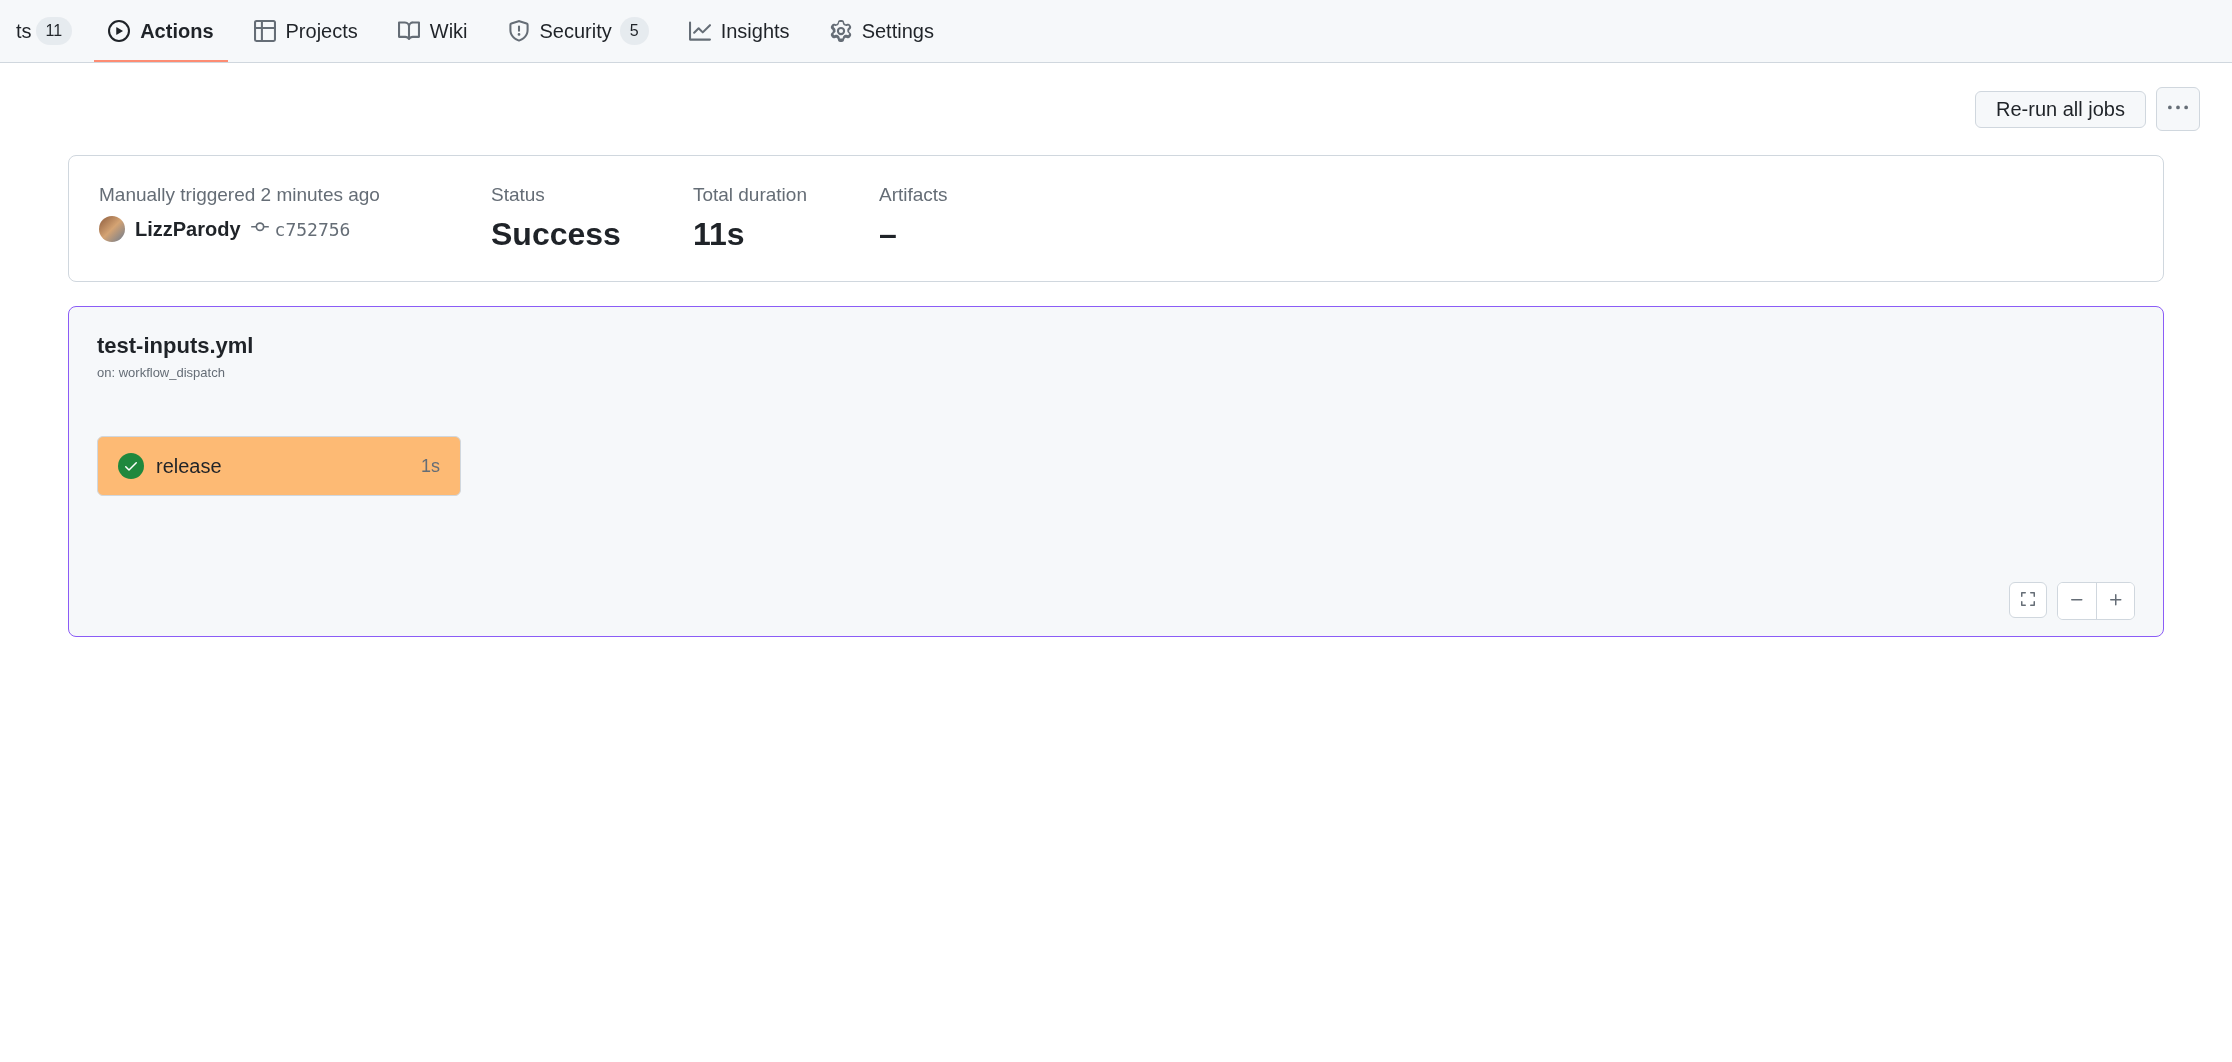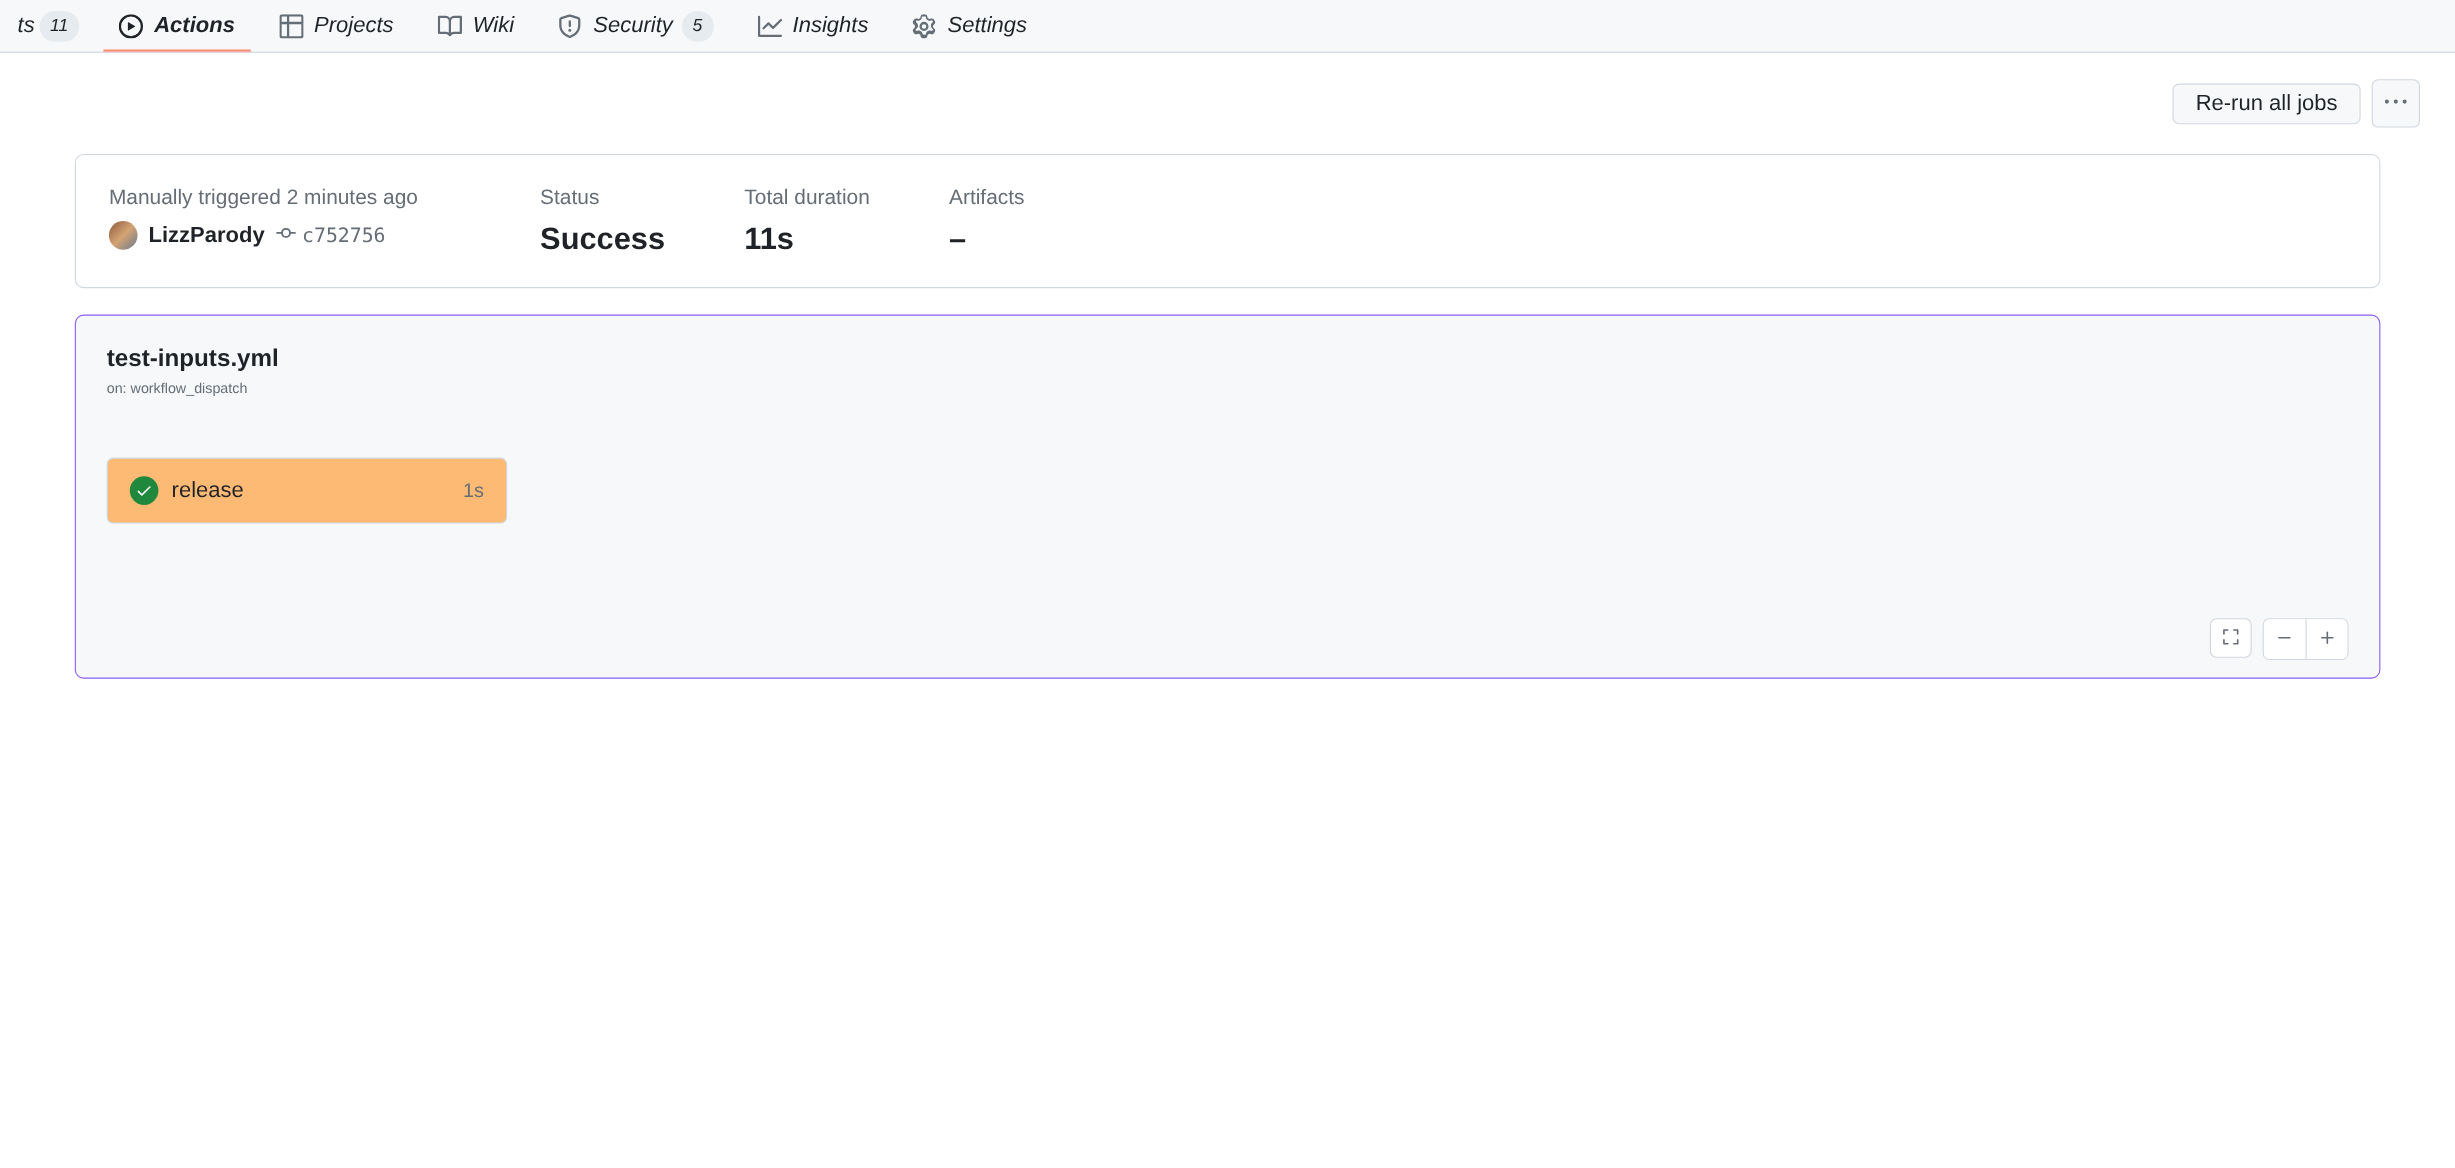--- a/index.html
+++ b/index.html
@@ -12,22 +12,21 @@
       background: #ffffff;
       color: #1f2328;
       font-size: 14px;
     }
     .tabnav {
       background: #f6f8fa;
       border-bottom: 1px solid #d0d7de;
       display: flex;
       align-items: center;
       padding: 0 16px;
-      height: 48px;
-      font-style: italic;
+      height: 63px;
     }
     .tabnav-item {
       display: flex;
       align-items: center;
       padding: 8px 16px;
       margin: 0 4px;
       color: #1f2328;
       text-decoration: none;
       font-size: 20px;
       cursor: pointer;
@@ -127,21 +126,21 @@
       gap: 10px;
     }
     .summary-col.wide {
       min-width: 320px;
     }
     .summary-label {
       color: #656d76;
       font-size: 19px;
     }
     .summary-value {
-      font-size: 28px;
+      font-size: 32px;
       font-weight: 600;
       color: #1f2328;
     }
     .trigger-row {
       display: flex;
       align-items: center;
       gap: 10px;
     }
     .avatar {
       width: 26px;

